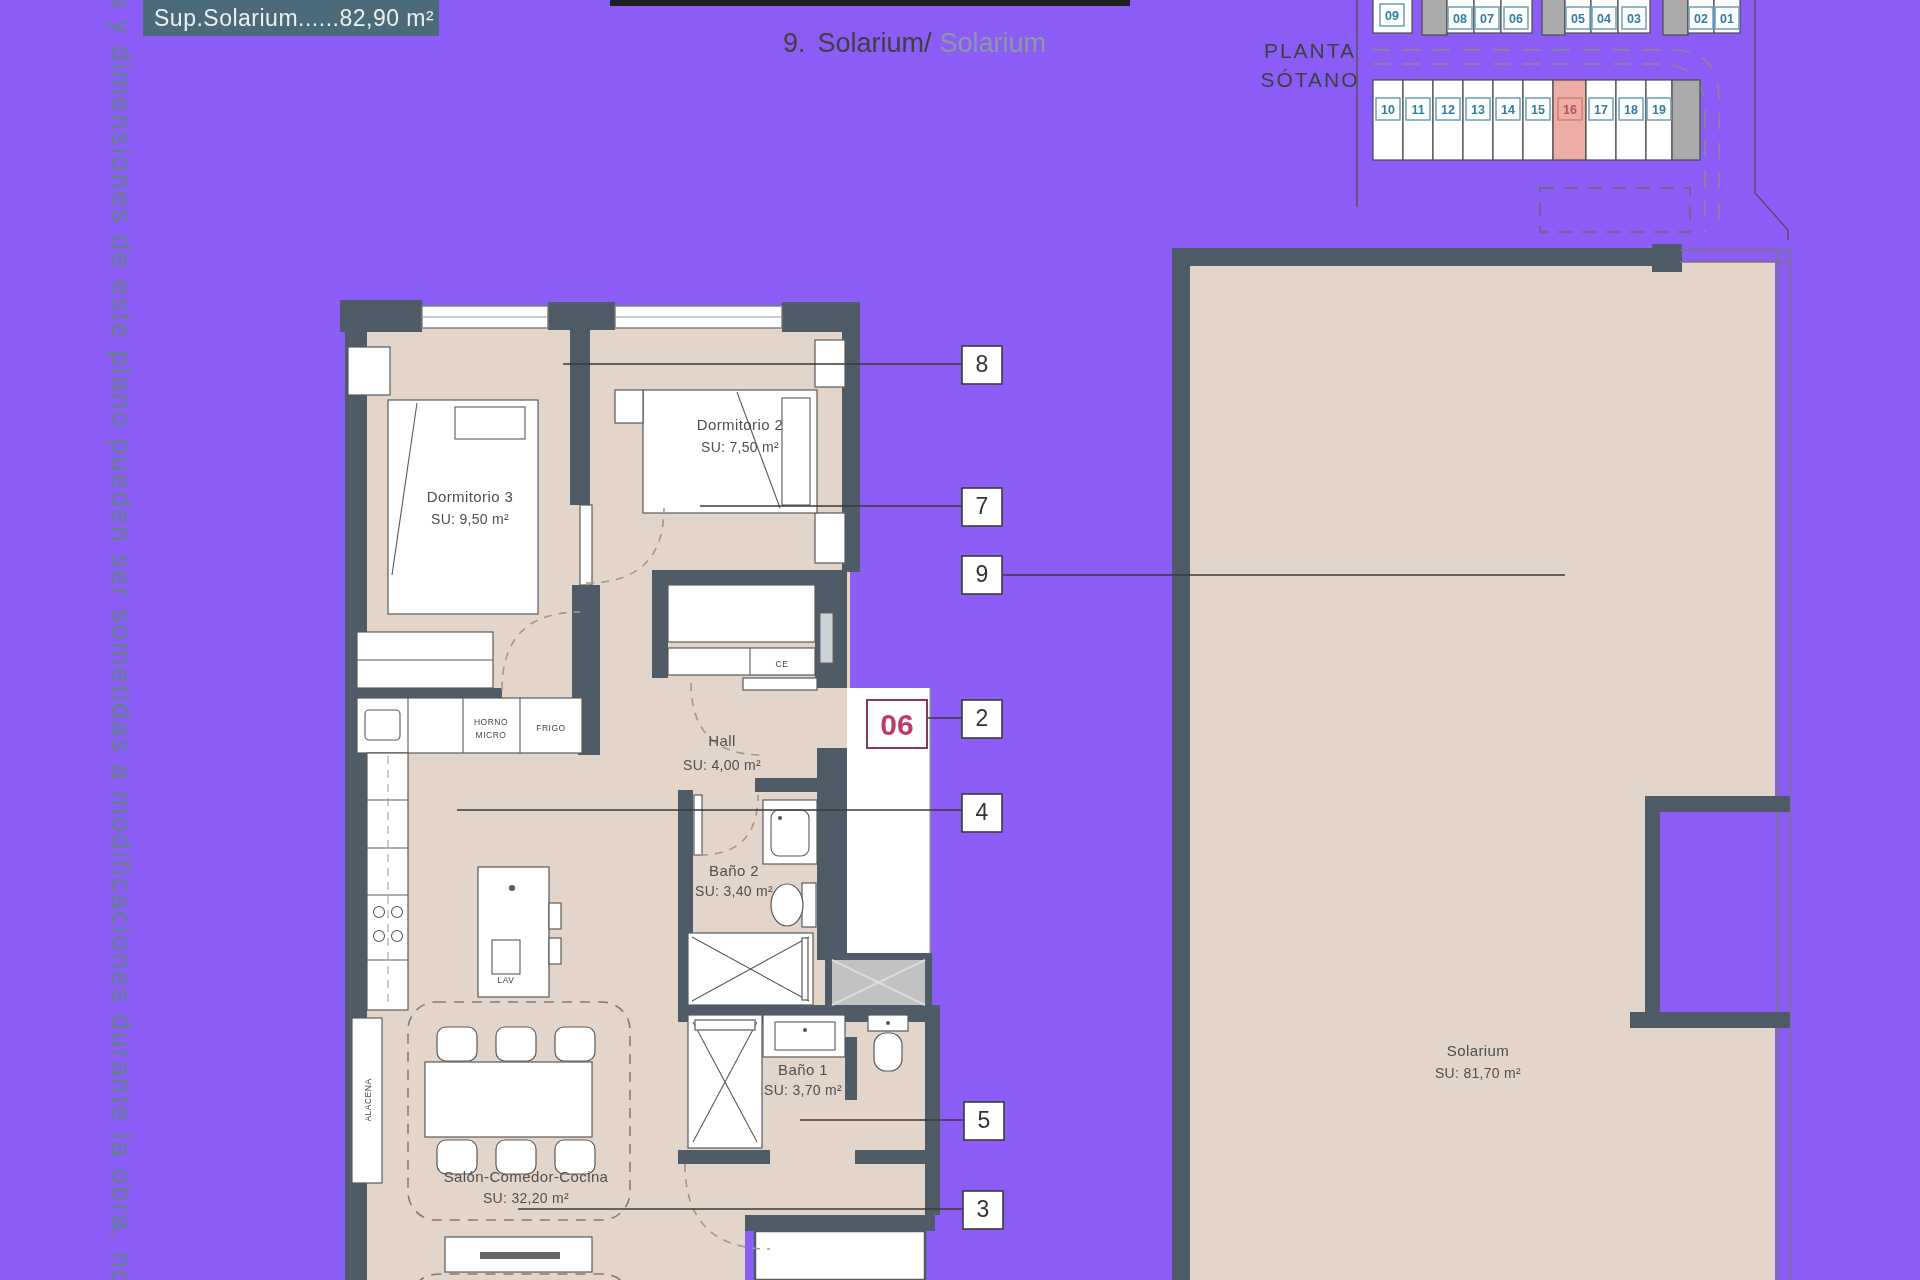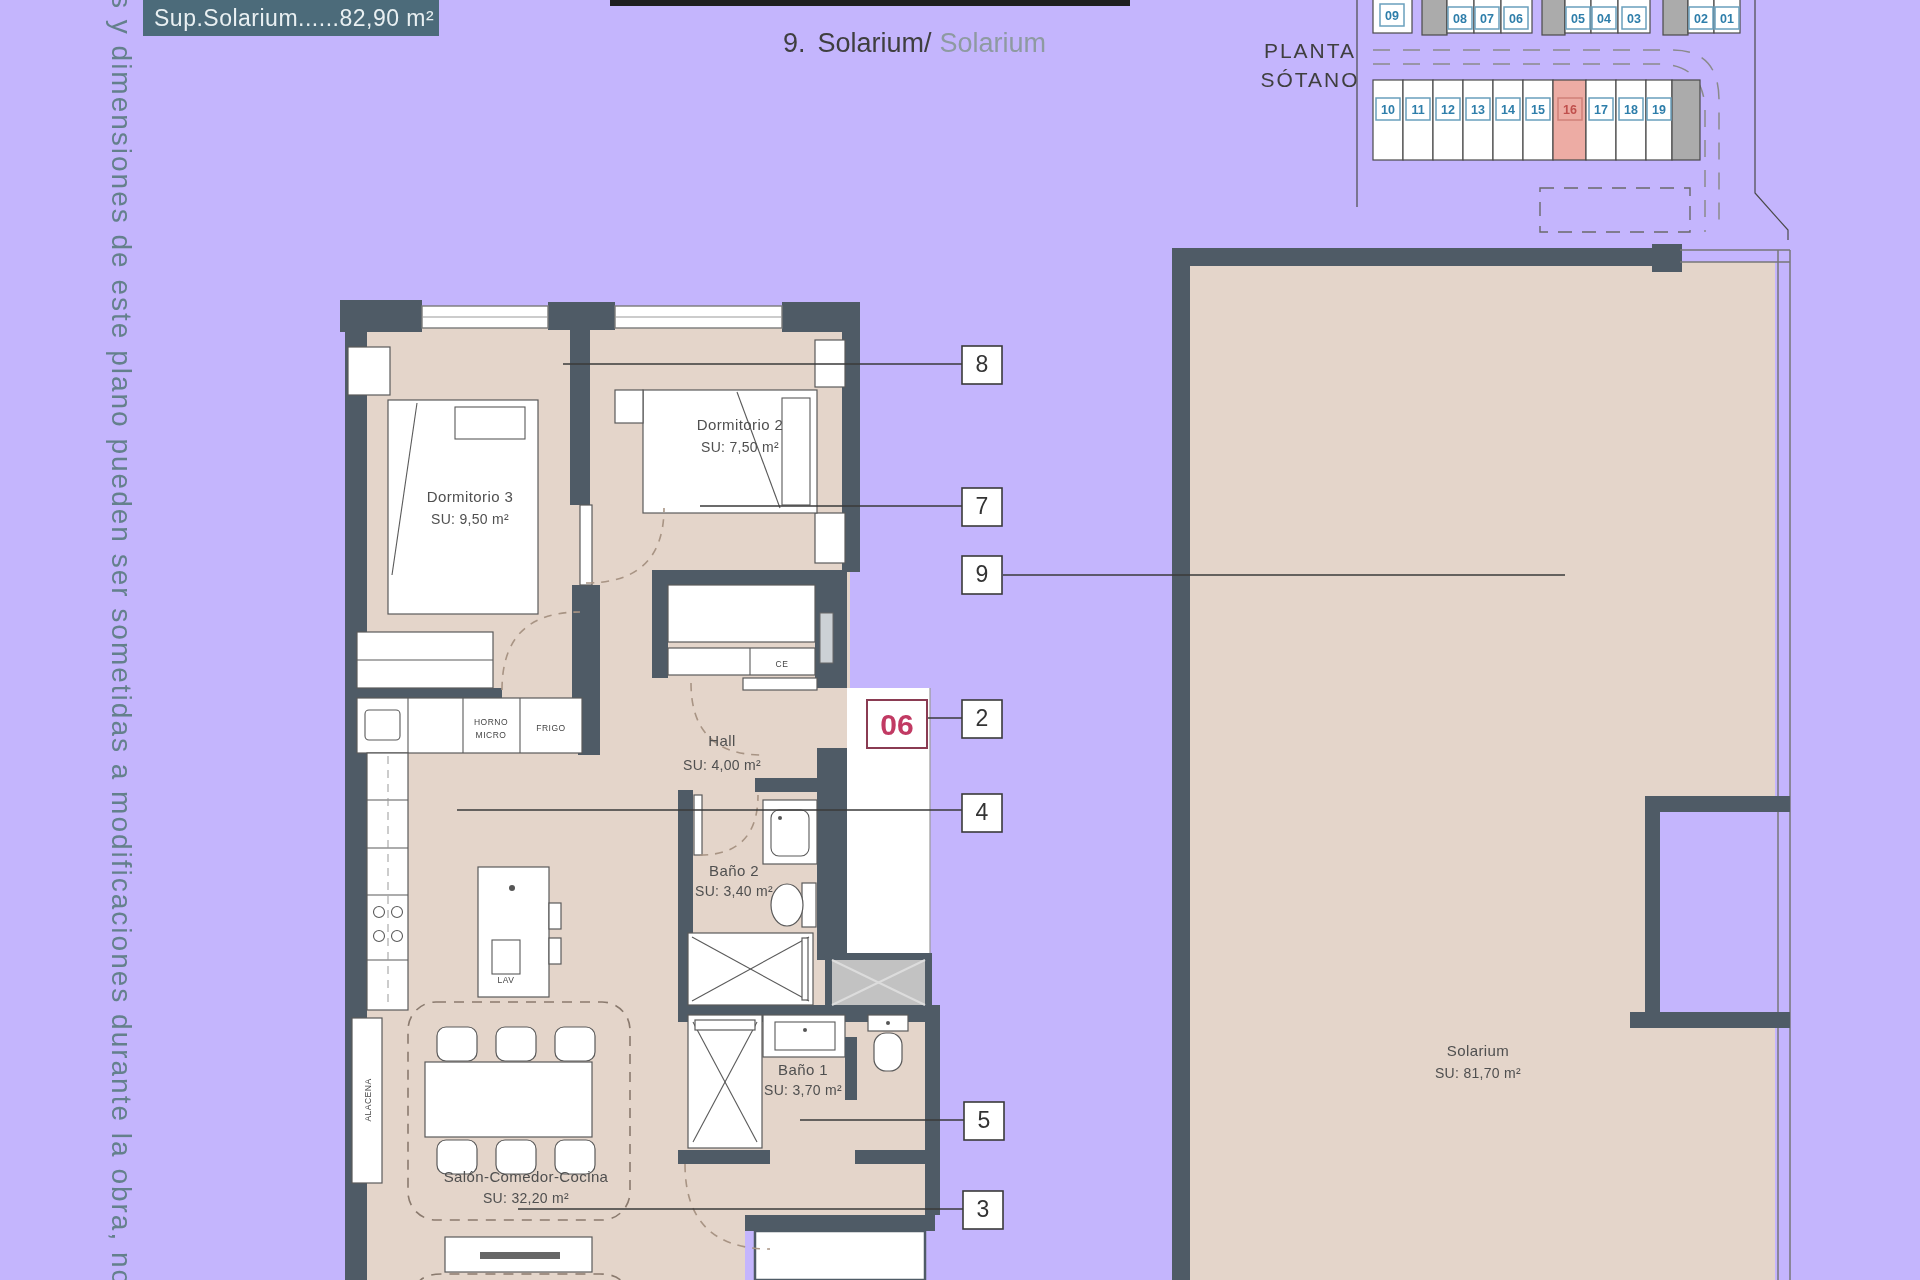--- a/index.html
+++ b/index.html
@@ -1,16 +1,16 @@
 <!DOCTYPE html>
 <html><head>
 <meta charset="utf-8">
 <style>
   html,body{margin:0;padding:0;background:#fff;}
-  #stage{position:relative;width:1920px;height:1280px;background:#c4b5fd;overflow:hidden;
+  #stage{position:relative;width:1920px;height:1280px;background:#8b5cf6;overflow:hidden;
          font-family:"Liberation Sans",sans-serif;}
   svg{position:absolute;left:0;top:0;}
   .wall{fill:#4f5b66;}
   .floor{fill:#e4d5ca;}
   .furn{fill:#ffffff;stroke:#5a5a5a;stroke-width:1.2;}
   .thinln{stroke:#5a5a5a;stroke-width:1.1;fill:none;}
   .grayln{stroke:#999;stroke-width:1.2;fill:none;}
   .window{fill:#ffffff;stroke:#7a7a7a;stroke-width:1.4;}
   .darc{stroke:#a89484;stroke-width:1.6;fill:none;stroke-dasharray:8 7;}
   .leader{stroke:#3a3a3a;stroke-width:1.3;fill:none;}

